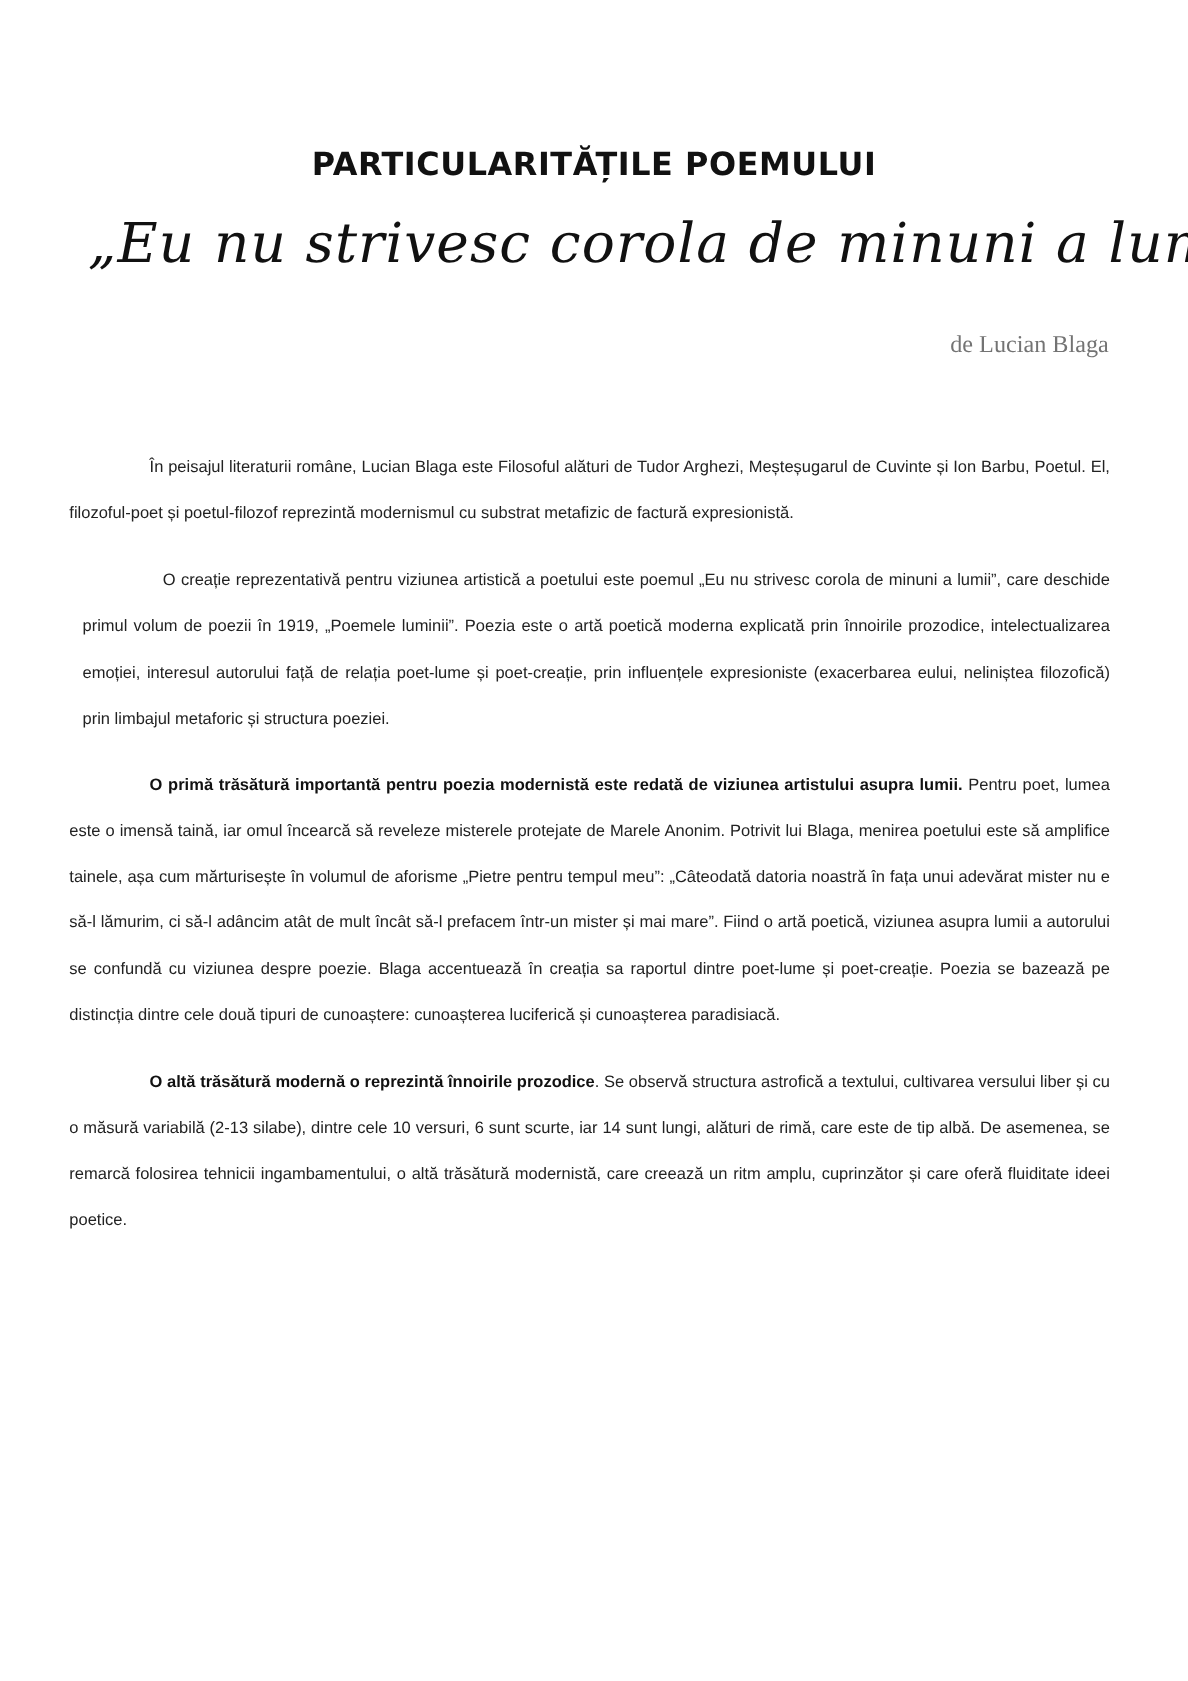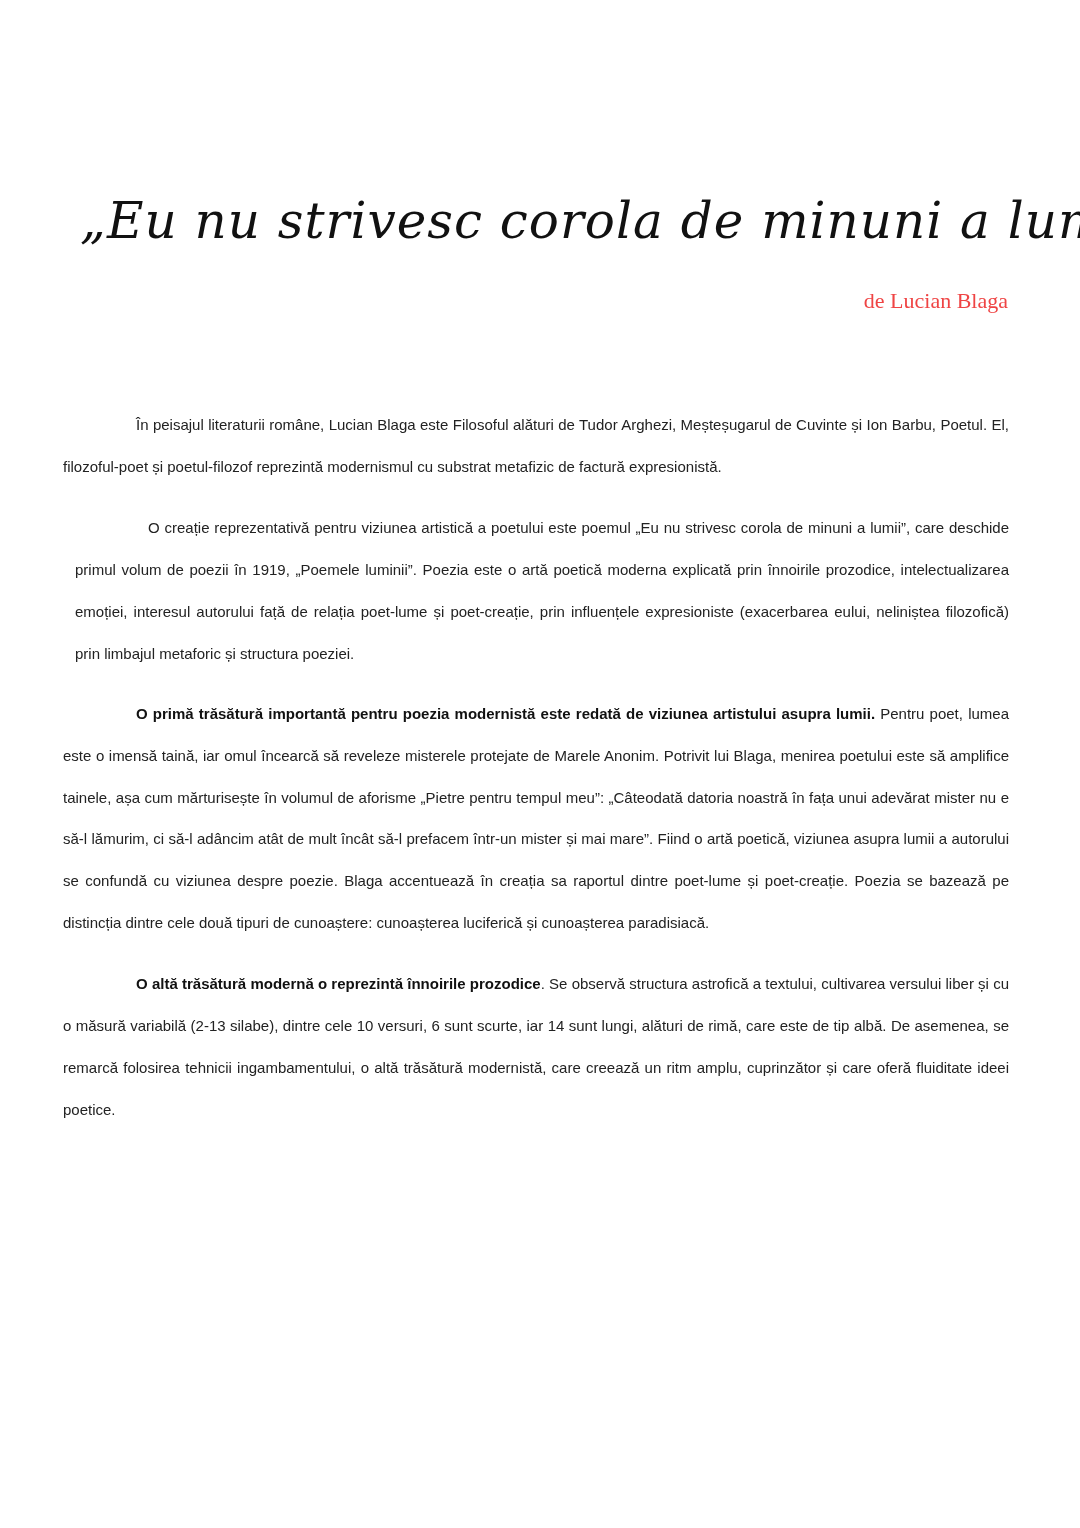--- a/index.html
+++ b/index.html
@@ -9,36 +9,37 @@
     position: absolute; left: 0; width: 1080px; top: 132px; text-align: center;
     font-family: "DejaVu Sans", sans-serif; font-weight: bold; font-size: 29px;
     letter-spacing: 0.5px; color: #111;
   }
   .poem-title {
     position: absolute; left: 80px; width: 920px; top: 192px; text-align: center;
     font-family: "DejaVu Serif", serif; font-style: italic; font-size: 50px;
     color: #111; letter-spacing: 1px; white-space: nowrap;
   }
   .author {
-    position: absolute; right: 72px; top: 288px;
-    font-family: "Liberation Serif", serif; font-size: 22px; color: #ef4444;
+    position: absolute; right: 72px; top: 300px;
+    font-family: "Liberation Serif", serif; font-size: 22px; color: #737373;
   }
   .body {
     position: absolute; left: 63px; top: 404px; width: 946px;
     font-family: Liberation Sans, sans-serif; font-size: 15px; line-height: 41.7px;
     color: #222; text-align: justify;
   }
   .body p { margin: 0 0 20px 0; text-indent: 73px; }
   .body p.p2 { margin-bottom: 19px; margin-left: 12px; }
   b { font-weight: bold; color: #111; }
 </style>
 </head>
 <body>
 
 <div class="page">
+  <div class="title">PARTICULARITĂȚILE POEMULUI</div>
   <div class="poem-title">„Eu nu strivesc corola de minuni a lumii”</div>
   <div class="author">de Lucian Blaga</div>
 
   <div class="body">
     <p><b></b><span>În peisajul literaturii române, Lucian Blaga este Filosoful alături de Tudor Arghezi, Meșteșugarul de Cuvinte și Ion Barbu, Poetul. El, filozoful-poet și poetul-filozof reprezintă modernismul cu substrat metafizic de factură expresionistă.</span></p>
     <p class="p2"><b></b><span>O creație reprezentativă pentru viziunea artistică a poetului este poemul „Eu nu strivesc corola de minuni a lumii”, care deschide primul volum de poezii în 1919, „Poemele luminii”. Poezia este o artă poetică moderna explicată prin înnoirile prozodice, intelectualizarea emoției, interesul autorului față  de relația poet-lume și poet-creație, prin influențele expresioniste (exacerbarea eului, neliniștea filozofică)  prin limbajul metaforic și structura poeziei.</span></p>
     <p><b>O primă trăsătură importantă pentru poezia modernistă este redată de viziunea artistului asupra lumii.</b><span> Pentru poet, lumea este o imensă taină, iar omul încearcă să reveleze misterele protejate de Marele Anonim. Potrivit lui Blaga, menirea poetului este să amplifice tainele, așa cum mărturisește în volumul de aforisme „Pietre pentru tempul meu”: „Câteodată datoria noastră în fața unui adevărat mister nu e să-l lămurim, ci să-l adâncim atât de mult încât să-l prefacem într-un mister și mai mare”. Fiind o artă poetică, viziunea asupra lumii a autorului se confundă cu viziunea despre poezie. Blaga accentuează în creația sa raportul dintre poet-lume și poet-creație. Poezia se bazează pe distincția dintre cele două tipuri de cunoaștere: cunoașterea luciferică și cunoașterea paradisiacă.</span></p>
     <p><b>O altă trăsătură modernă o reprezintă înnoirile prozodice</b><span>. Se observă structura astrofică a textului, cultivarea versului liber și cu o măsură variabilă (2-13 silabe), dintre cele 10 versuri, 6 sunt scurte, iar 14 sunt lungi, alături de rimă, care este de tip albă. De asemenea, se remarcă folosirea tehnicii ingambamentului, o altă trăsătură modernistă, care creează un ritm amplu, cuprinzător și care oferă fluiditate ideei poetice.</span></p>
   </div>
 </div>

